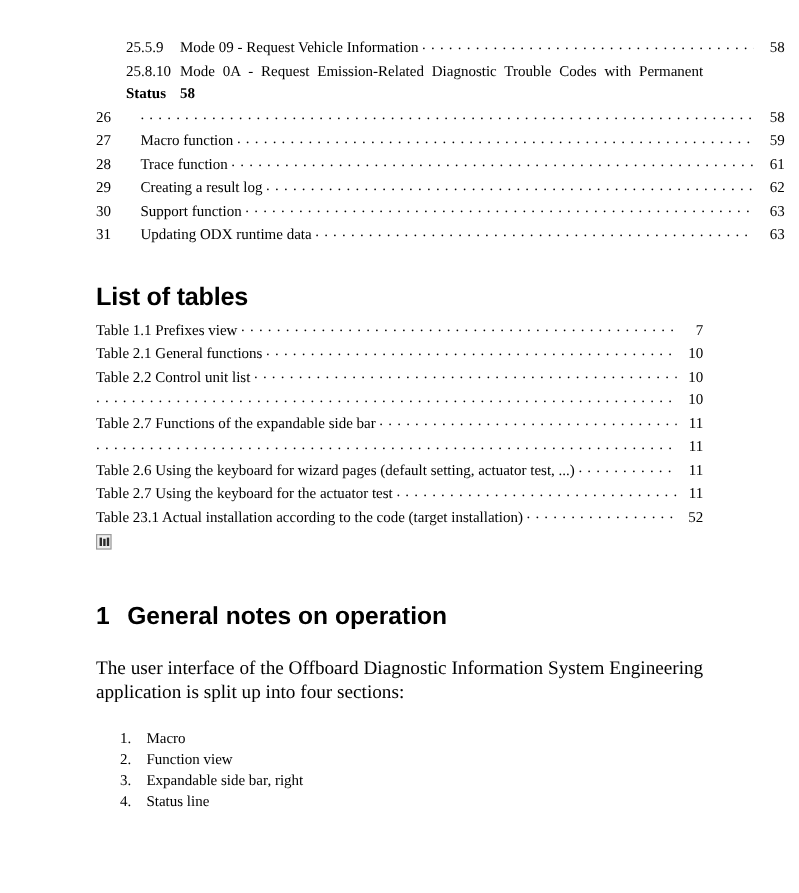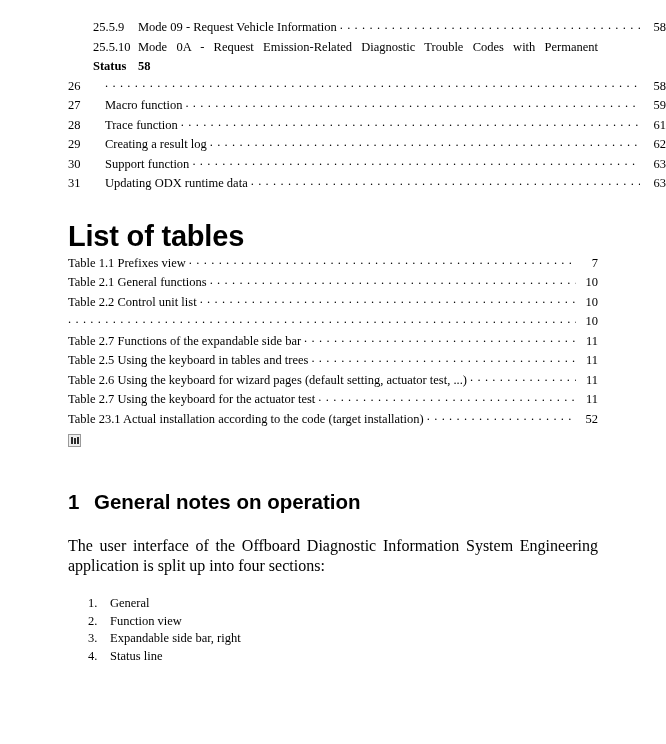--- a/index.html
+++ b/index.html
@@ -13,21 +13,21 @@
     overflow: hidden;
     font-family: "Liberation Serif", "DejaVu Serif", serif;
     color: #000000;
     -webkit-font-smoothing: antialiased;
   }
 
   .page {
     position: relative;
     width: 666px;
     height: 744px;
-    padding: 0;
+    padding: 12px;
     box-sizing: border-box;
     border-radius: 20px;
   }
 
   
   .toc {
     padding-top: 18px;
   }
 
   .toc-row {
@@ -119,21 +119,21 @@
   }
 
   
   .h-sans {
     font-family: "Liberation Sans", "DejaVu Sans", sans-serif;
     font-weight: bold;
     color: #000;
   }
 
   .list-of-tables-title {
-    font-size: 29px;
+    font-size: 21px;
     line-height: 24px;
     margin: 30px 0 6px 68px;
     letter-spacing: -0.2px;
   }
 
   .tbl-row {
     display: flex;
     align-items: baseline;
     font-size: 12.5px;
     line-height: 19.5px;
@@ -227,21 +227,21 @@
 
     <div class="toc-row lvl3">
       <span class="num">25.5.9</span>
       <span class="title">Mode 09 - Request Vehicle Information</span>
       <span class="leader"></span>
       <span class="pageno">58</span>
     </div>
 
     <div class="toc-block">
       <div class="wrapline">
-        <span class="num">25.5.10</span>
+        <span class="num">25.8.10</span>
         <span class="justified">Mode 0A - Request Emission-Related Diagnostic Trouble Codes with Permanent</span>
       </div>
       <div class="contline">
         <span class="cont-word">Status</span>
         <span class="cont-page">58</span>
       </div>
     </div>
 
     <div class="toc-row lvl1">
       <span class="num">26</span>
@@ -301,21 +301,20 @@
     <div class="tbl-row">
       <span class="leader"></span>
       <span class="pageno">10</span>
     </div>
     <div class="tbl-row">
       <span class="title">Table 2.7 Functions of the expandable side bar</span>
       <span class="leader"></span>
       <span class="pageno">11</span>
     </div>
     <div class="tbl-row">
-      <span class="title">Table 2.5 Using the keyboard in tables and trees</span>
       <span class="leader"></span>
       <span class="pageno">11</span>
     </div>
     <div class="tbl-row">
       <span class="title">Table 2.6 Using the keyboard for wizard pages (default setting, actuator test, ...)</span>
       <span class="leader"></span>
       <span class="pageno">11</span>
     </div>
     <div class="tbl-row">
       <span class="title">Table 2.7 Using the keyboard for the actuator test</span>
@@ -338,21 +337,21 @@
   <div class="h-sans chapter-heading">
     <span class="cnum">1</span><span>General notes on operation</span>
   </div>
 
 
   <div class="body-para">The user interface of the Offboard Diagnostic Information System Engineering application is split up into four sections:</div>
 
   <ul class="num-list">
     <li>
       <span class="li-num">1.</span>
-      <span class="li-text">General</span>
+      <span class="li-text">Macro</span>
     </li>
     <li>
       <span class="li-num">2.</span>
       <span class="li-text">Function view</span>
     </li>
     <li>
       <span class="li-num">3.</span>
       <span class="li-text">Expandable side bar, right</span>
     </li>
     <li>

